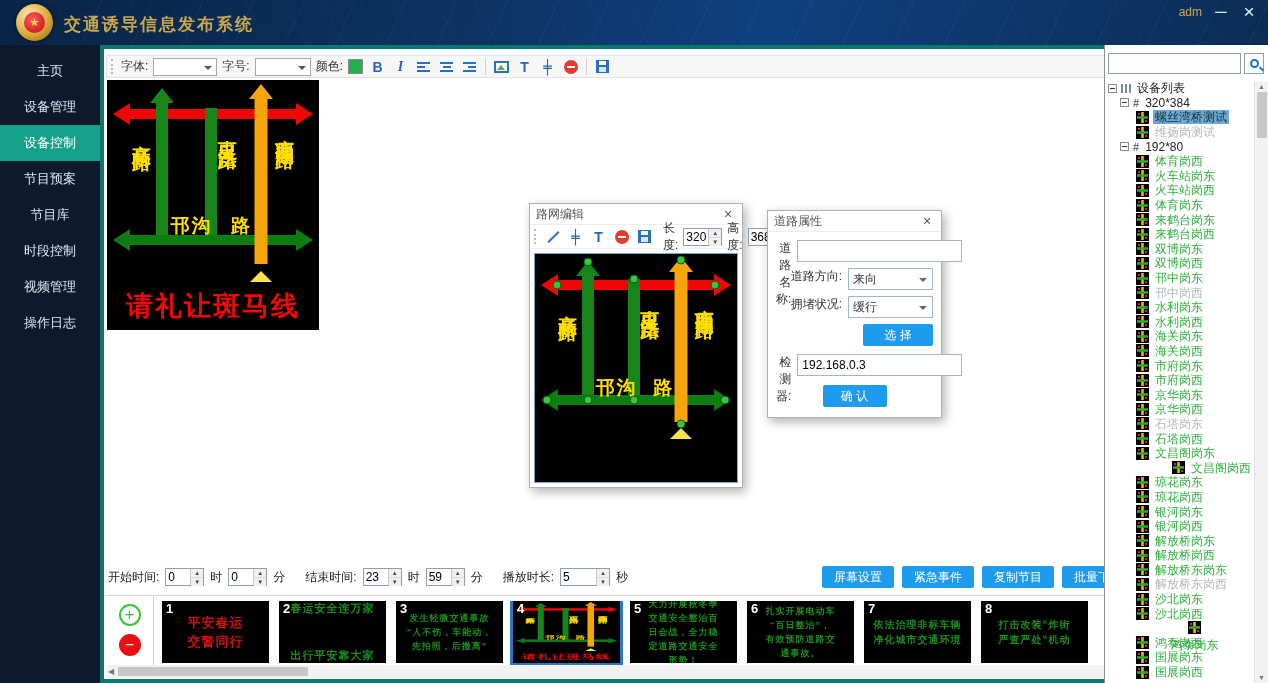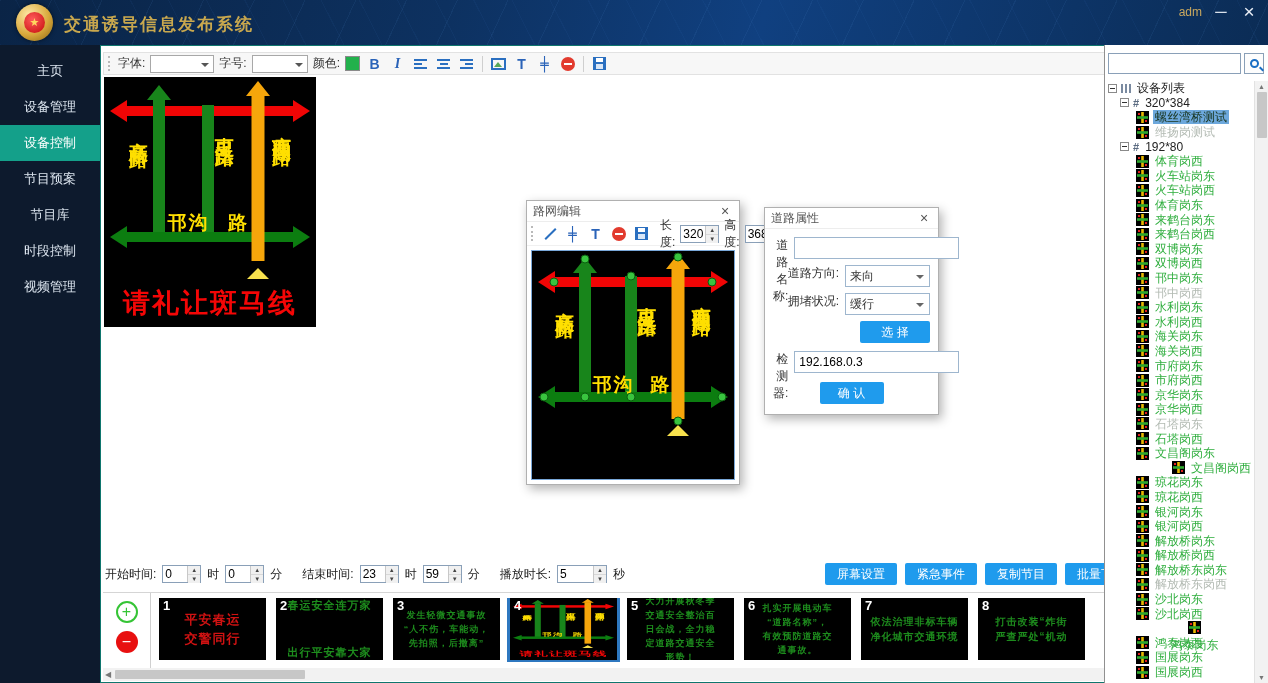--- a/index.html
+++ b/index.html
@@ -21,21 +21,21 @@
   .user-name{position:absolute;right:66px;top:5px;font-size:12px;color:#c9a85f}
   .win-btn{position:absolute;top:1px;color:#e9eef6;font-size:16px;width:22px;height:22px;text-align:center;line-height:22px;cursor:pointer}
   .win-min{right:36px}.win-close{right:8px;font-size:19px}
 
   
   .sidebar{position:absolute;left:0;top:45px;width:100px;bottom:0;background:#0d1a2d;padding-top:8px}
   .side-item{height:36px;line-height:36px;text-align:center;font-size:13px;color:#dde6f0;cursor:pointer}
   .side-item.active{background:#14a08a;color:#fff}
 
   
-  .main{position:absolute;left:100px;top:45px;width:1128px;bottom:0;background:#fff;border:1px solid #0f766e}
+  .main{position:absolute;left:100px;top:45px;width:1128px;bottom:0;background:#fff;border:4px solid #0f766e}
   .toolbar{position:absolute;left:2px;top:6px;right:10px;height:23px;background:#f7f7f7;border:1px solid #e2e2e2;
     display:flex;align-items:center;gap:5px;padding:0 4px;font-size:12px;color:#333}
   .grip{width:3px;height:15px;border-left:2px dotted #b9b9b9;margin-right:2px}
   .combo{position:relative;height:18px;border:1px solid #a8a8a8;background:#fff;display:inline-block}
   .combo .caret{position:absolute;right:4px;top:7px;width:0;height:0;border-left:4px solid transparent;border-right:4px solid transparent;border-top:4px solid #555}
   .swatch{width:15px;height:15px;border:1px solid #8a8a8a;display:inline-block}
   .tbicon{width:19px;height:19px;display:inline-flex;align-items:center;justify-content:center;color:#2a63b8;font-weight:700;font-size:14px;cursor:pointer}
   .tsep{width:1px;height:16px;background:#cfcfcf;margin:0 2px}
   .bars{display:flex;flex-direction:column;gap:2px;width:13px}
   .bars i{height:2px;background:#2a6fc0;display:block}
@@ -153,20 +153,21 @@
   </div>
 
   <div class="sidebar" id="sidebar">
       <div class="side-item">主页</div>
       <div class="side-item">设备管理</div>
       <div class="side-item active">设备控制</div>
       <div class="side-item">节目预案</div>
       <div class="side-item">节目库</div>
       <div class="side-item">时段控制</div>
       <div class="side-item">视频管理</div>
+      <div class="side-item">操作日志</div>
     </div>
 
   <div class="main">
 
     <div class="toolbar">
       <span class="grip"></span>
       <span>字体:</span>
       <span class="combo" style="width:64px">
           <i class="caret"></i>
         </span>
@@ -460,21 +461,21 @@
               <div>交通安全整治百</div>
               <div>日会战，全力稳</div>
               <div>定道路交通安全</div>
               <div>形势！</div>
             </div>
           </div>
           <div class="thumb">
             <span class="num">6</span>
             <div class="lines" style="color: rgb(29, 140, 29); font-size: 9px;">
               <div>扎实开展电动车</div>
-              <div>“道路名称”，</div>
+              <div>“百日整治”，</div>
               <div>有效预防道路交</div>
               <div>通事故。</div>
             </div>
           </div>
           <div class="thumb">
             <span class="num">7</span>
             <div class="lines" style="color: rgb(29, 140, 29); font-size: 10px;">
               <div>依法治理非标车辆</div>
               <div>净化城市交通环境</div>
             </div>

